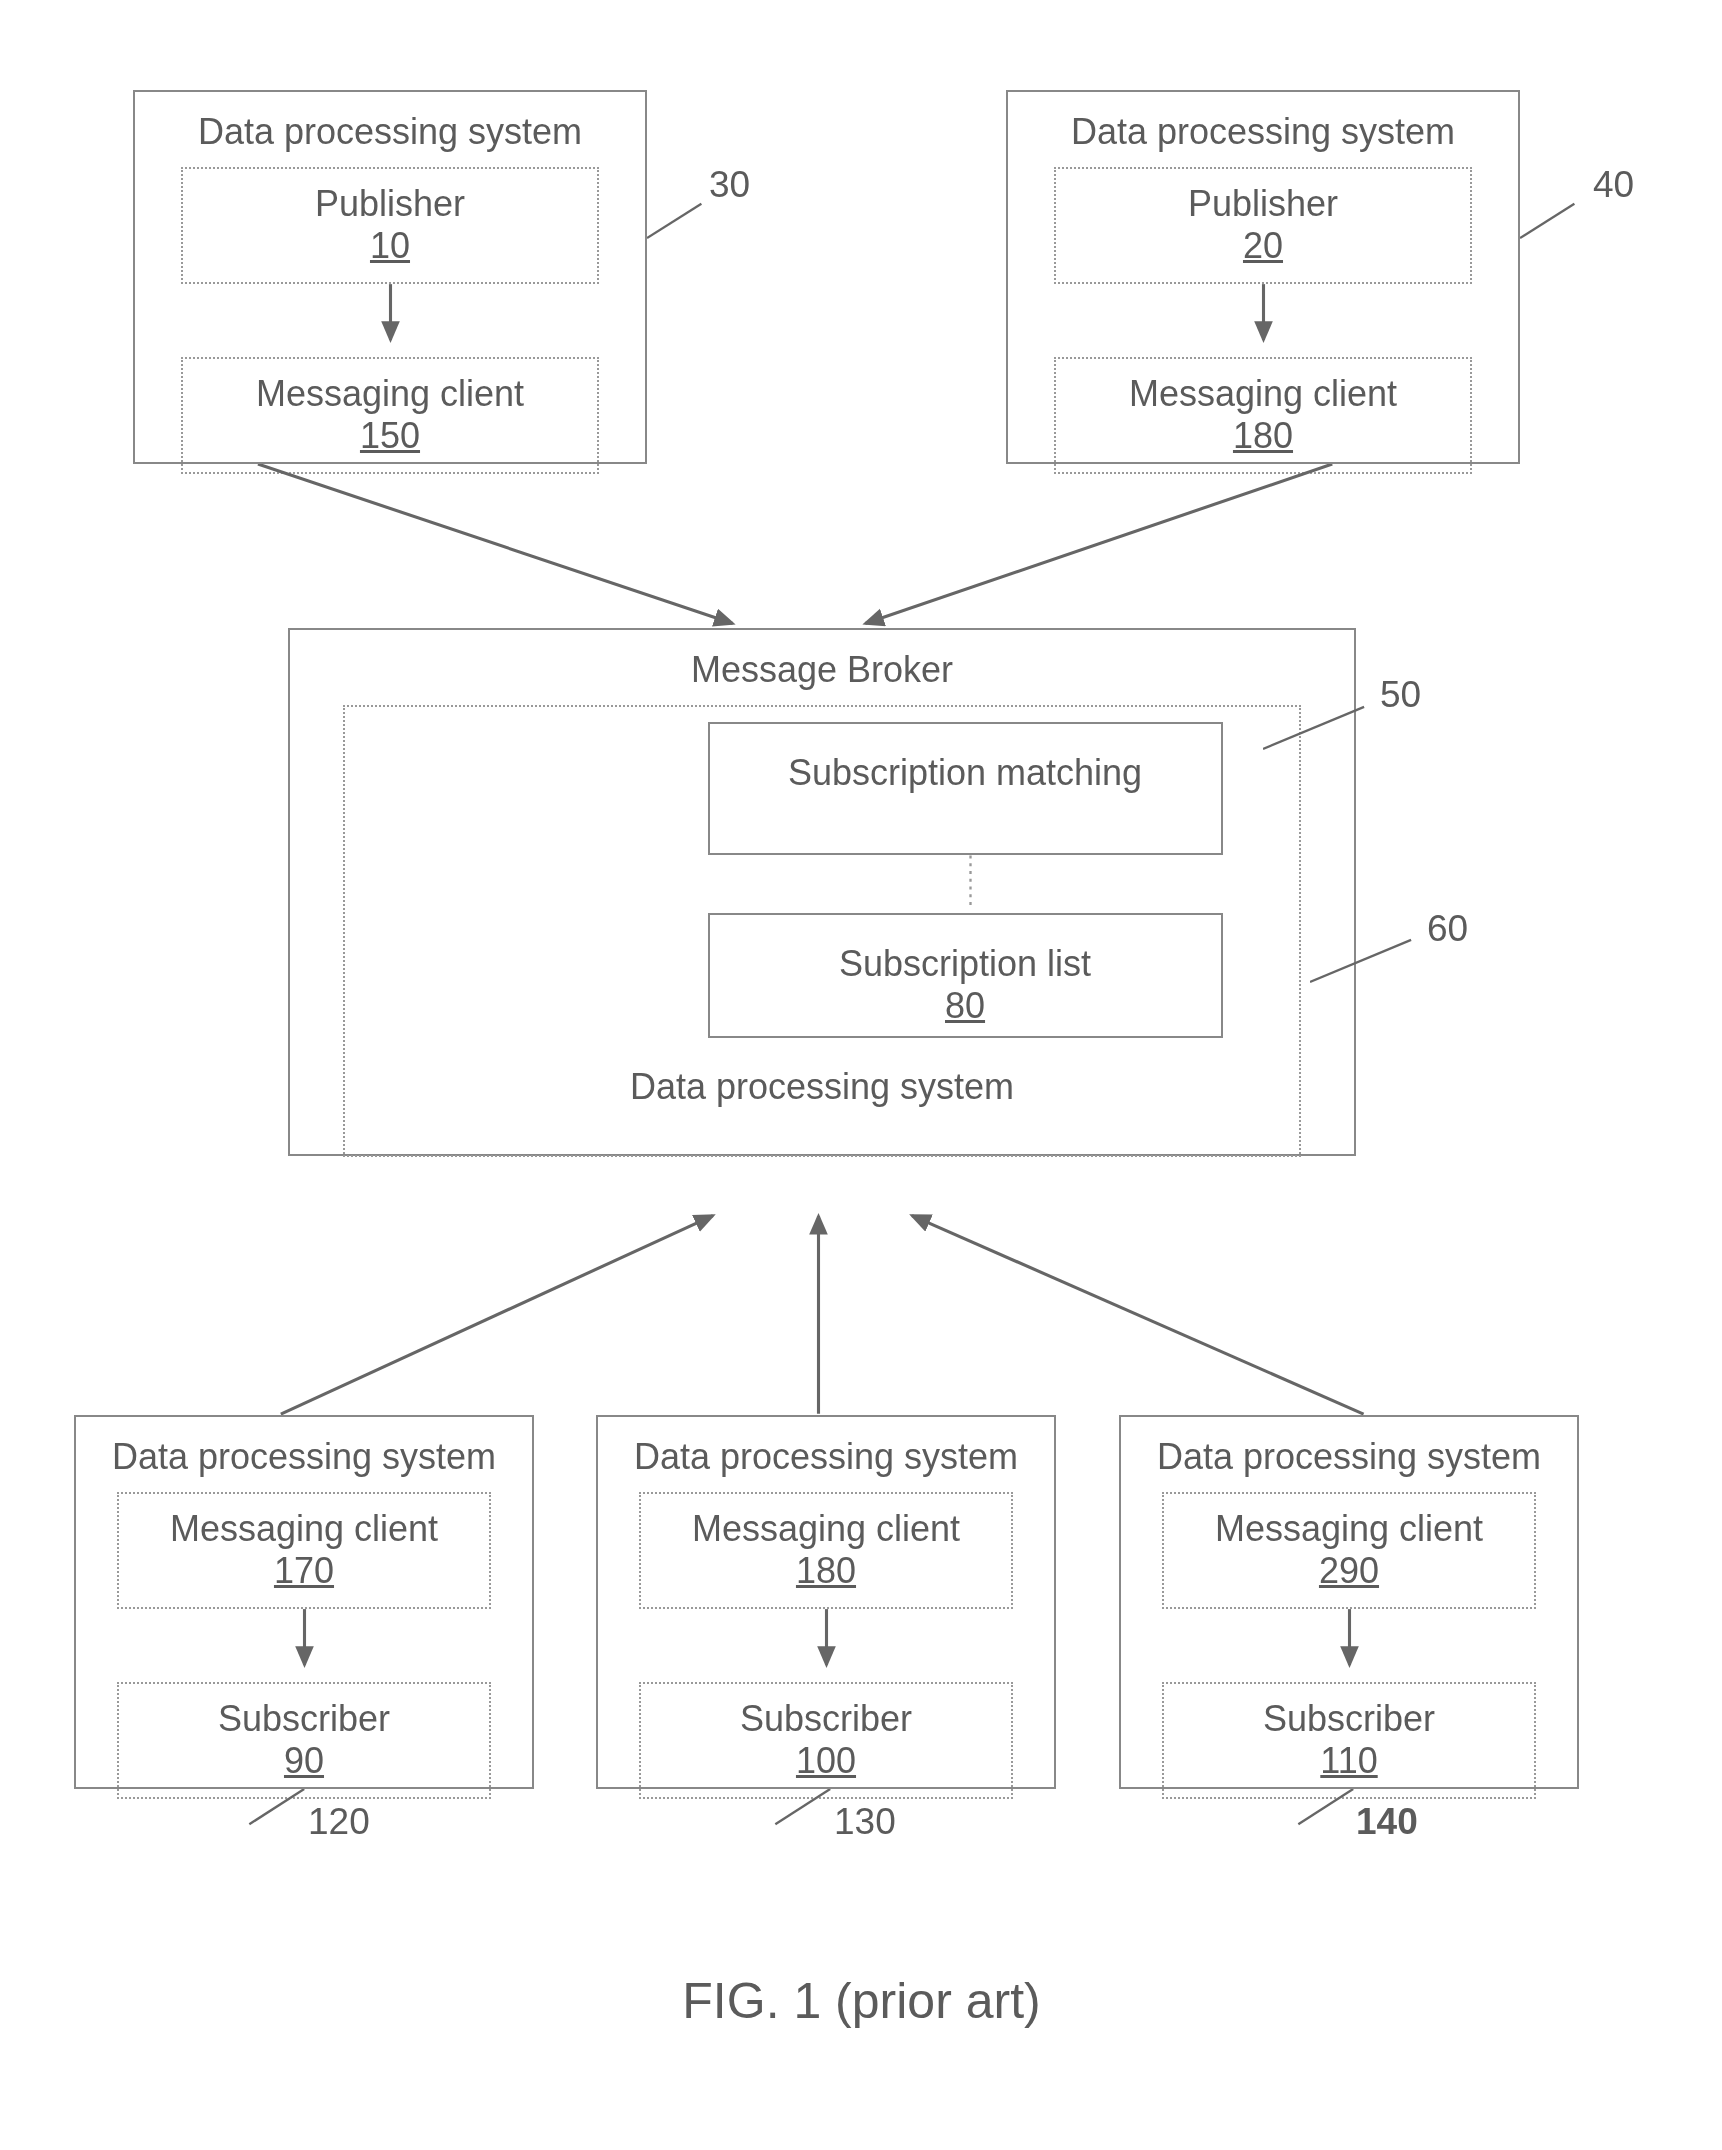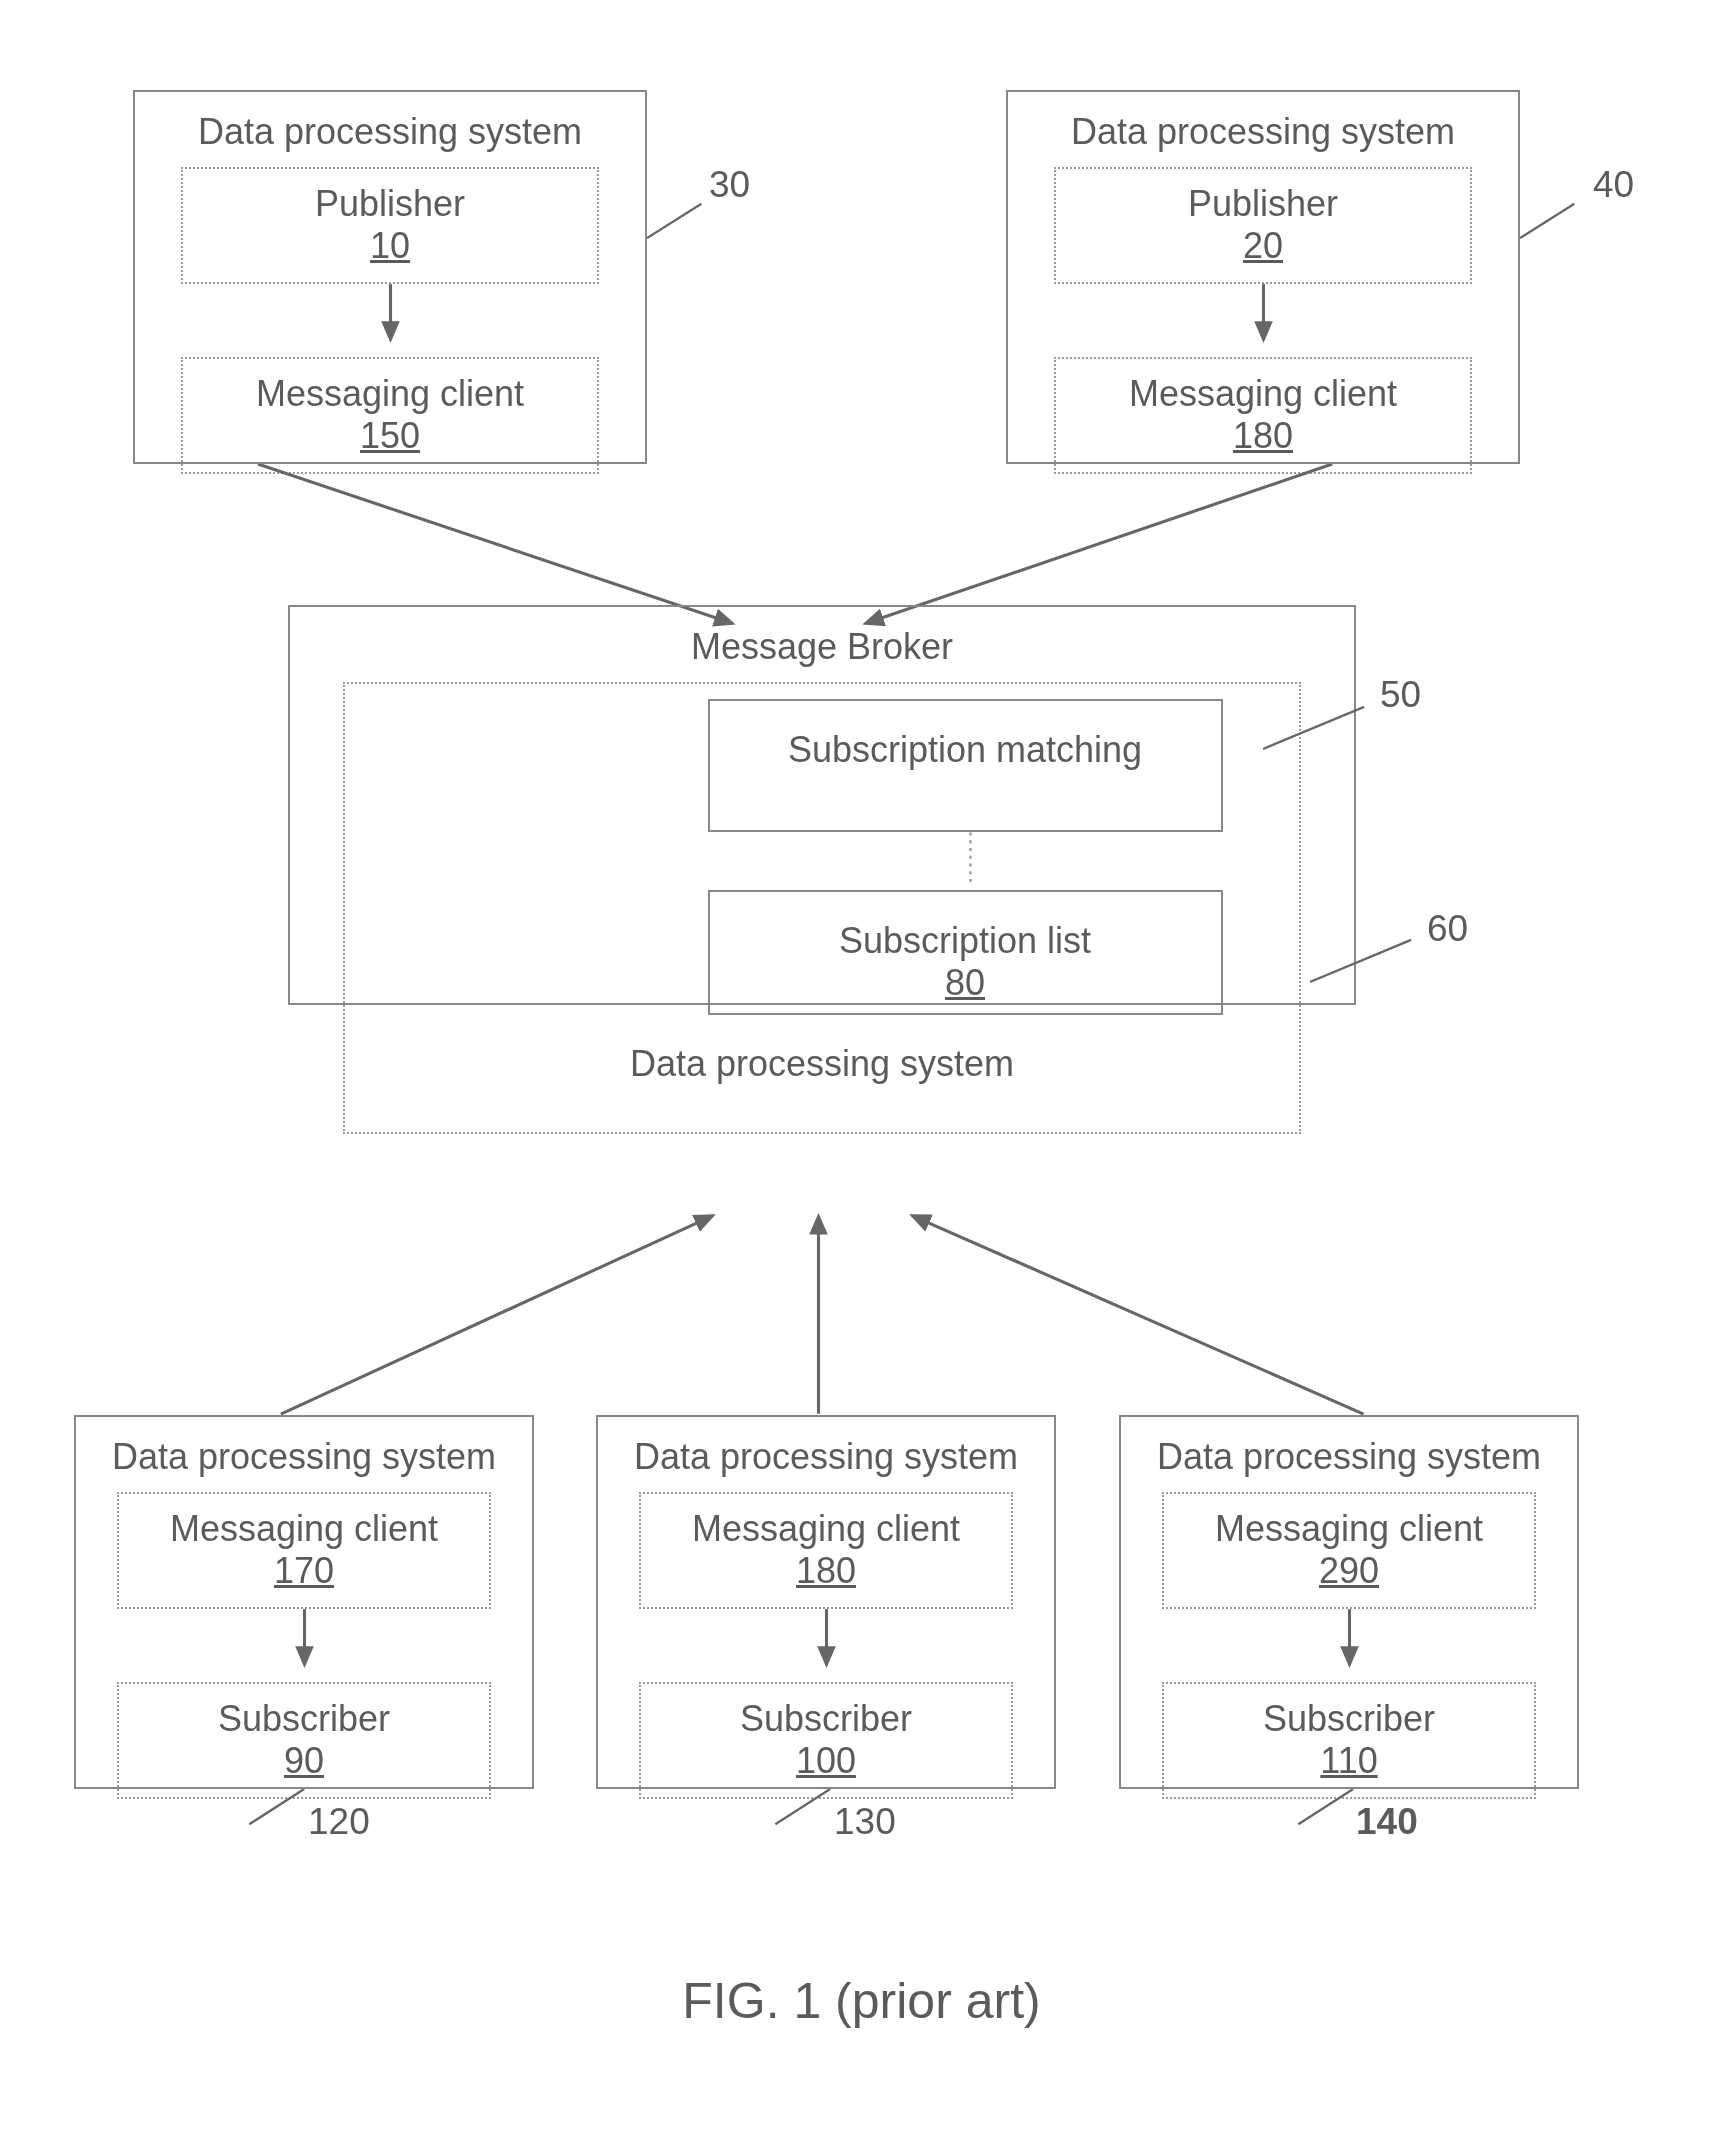--- a/index.html
+++ b/index.html
@@ -92,21 +92,21 @@
 </svg>
 <div class="ref-label" style="left:1582px; top:164px;margin-left:11px;">40</div>
 
 <svg style="left:234px; top:464px;" width="546" height="179" viewBox="0 0 700 230">
   <line x1="30" y1="0" x2="640" y2="205" stroke="#666" stroke-width="4" marker-end="url(#ah1)"></line>
 </svg>
 <svg style="left:818px; top:464px;" width="546" height="179" viewBox="0 0 700 230">
   <line x1="660" y1="0" x2="60" y2="205" stroke="#666" stroke-width="4" marker-end="url(#ah1)"></line>
 </svg>
 
-<div class="outer-box" style="left:288px; top:605px; width:1068px; height:400px;">
+<div class="outer-box" style="left:288px; top:628px; width:1068px; height:528px;">
   <div class="outer-title">Message Broker</div>
   <div class="inner-box" style="width:90%; height:452px; margin-top:9.4px; padding-top:15.6px;">
     <div style="border:2.3px solid #888; width:54%; margin-left:38%; height:133px; padding-top:14px;">
       <span class="inner-title" style="display:block;">Subscription matching</span>
     </div>
     <svg width="31" height="55" style="position:relative;left:148px;" viewBox="0 0 40 70">
       <line x1="20" y1="0" x2="20" y2="70" stroke="#999" stroke-width="3" stroke-dasharray="4,6"></line>
     </svg>
     <div style="border:2.3px solid #888; width:54%; margin-left:38%; height:125px; padding-top:14px;">
       <div class="inner-title">Subscription list</div>

